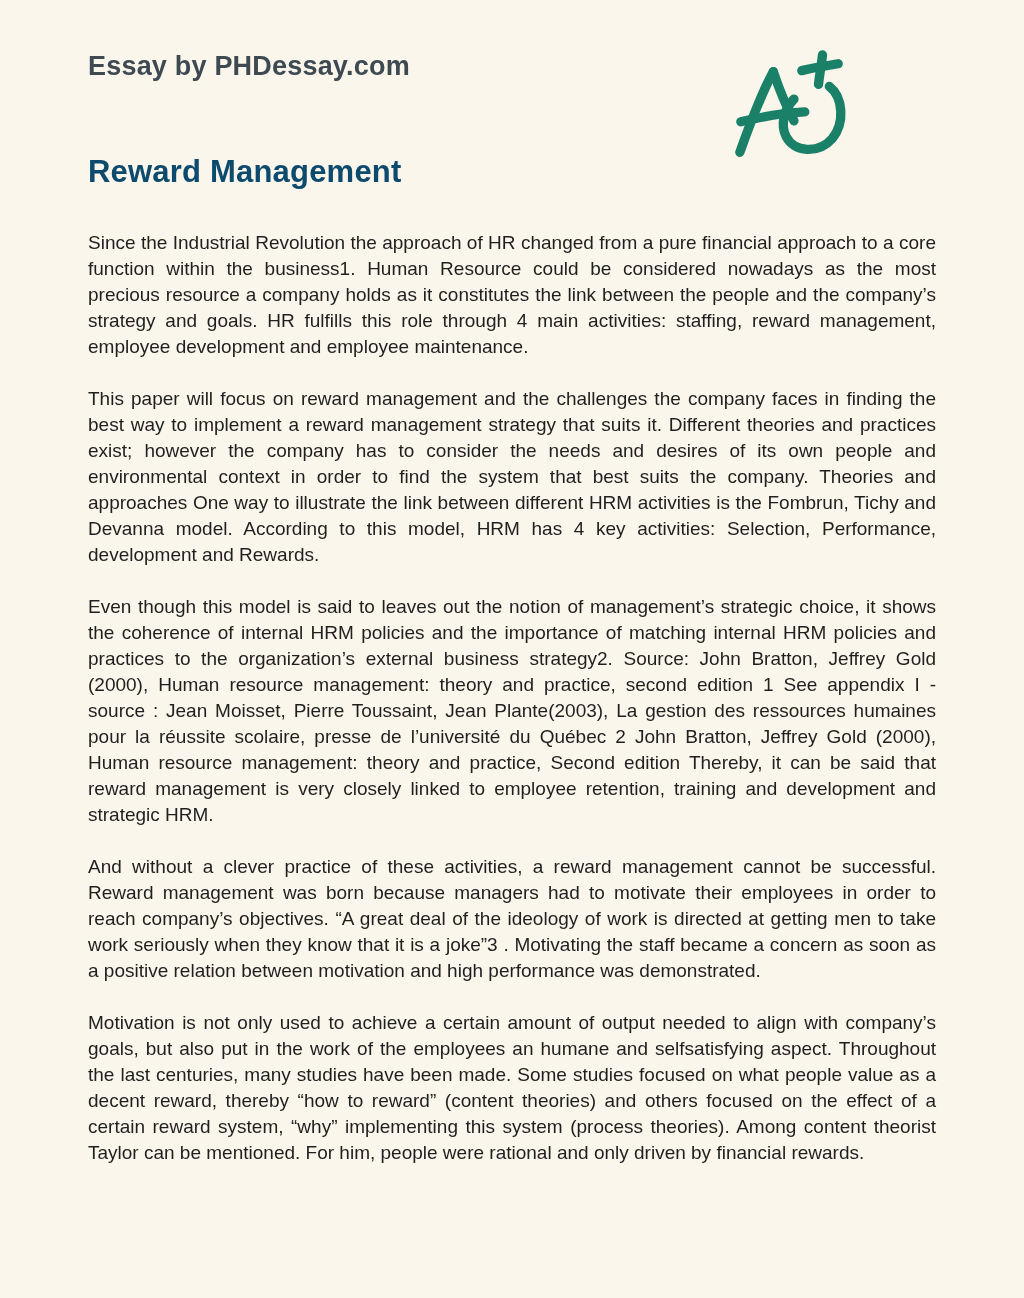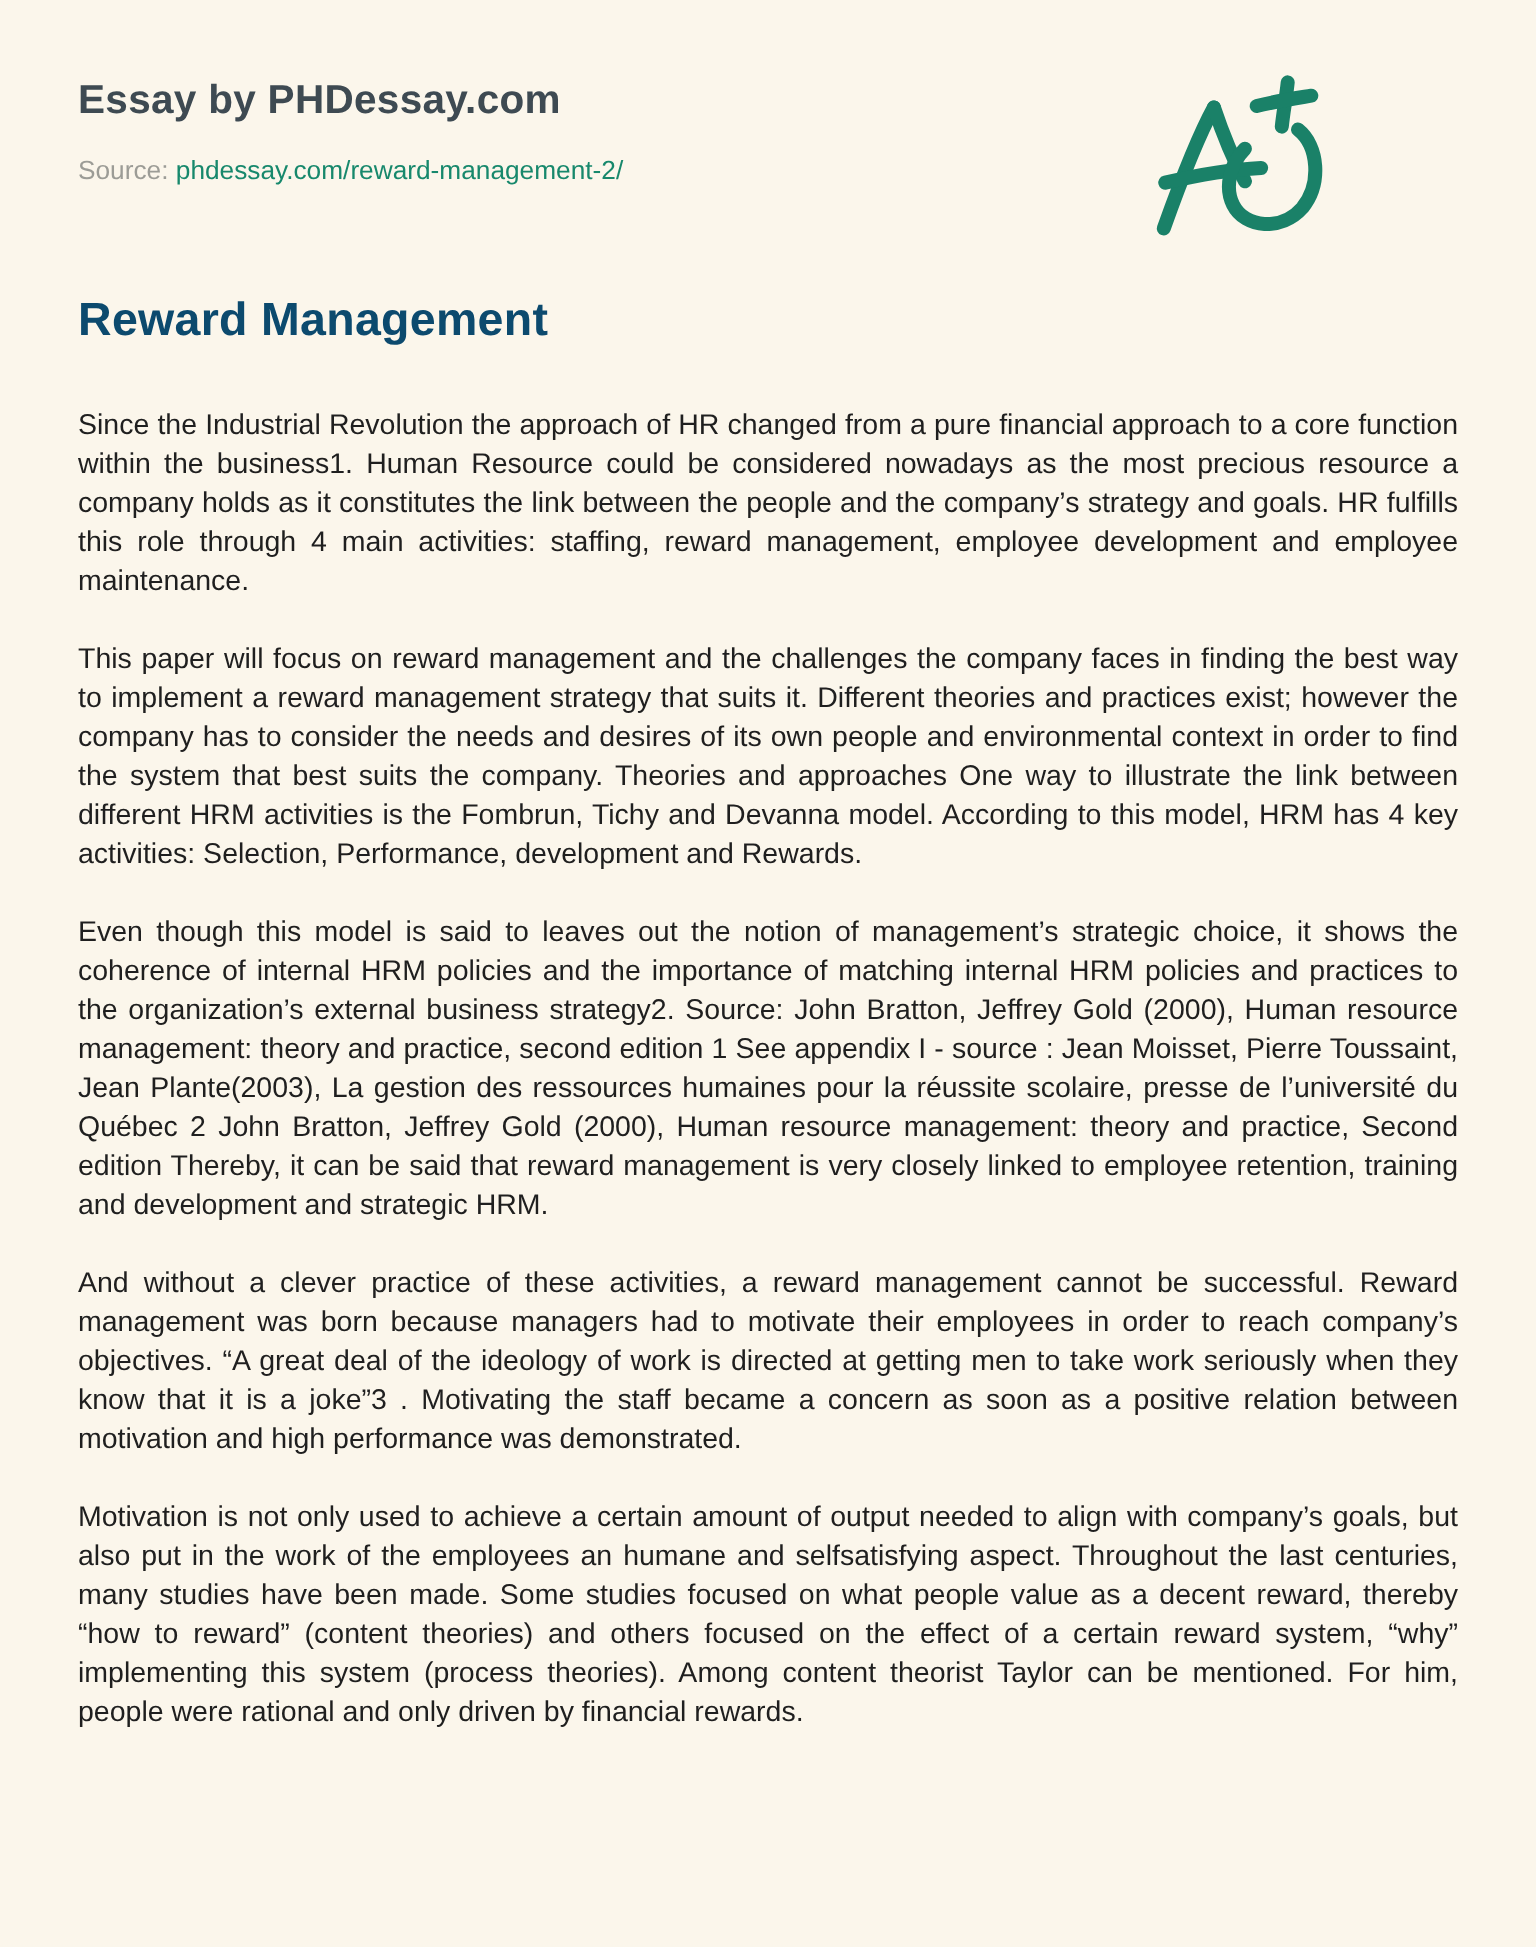--- a/index.html
+++ b/index.html
@@ -9,21 +9,21 @@
   body {
     width: 1024px;
     height: 1298px;
     background: #FBF6EB;
     font-family: "Liberation Sans", sans-serif;
     position: relative;
     overflow: hidden;
   }
   .page {
     position: relative;
-    padding: 0 52px;
+    padding: 0 88px;
     box-sizing: border-box;
     width: 1024px;
   }
   .doc-header {
     padding-top: 50px;
     position: relative;
   }
   .doc-header-title {
     font-size: 27px;
     font-weight: 700;
@@ -68,24 +68,20 @@
     margin: 10px 0 26px 0;
   }
 </style>
 </head>
 <body>
 
 <div class="page">
 
   <div class="doc-header">
     <div class="doc-header-title">Essay by PHDessay.com</div>
-    <div class="source-line">
-      <span>Source:</span>
-      <a class="source-link">phdessay.com/reward-management-2/</a>
-    </div>
 
     <svg class="logo" viewBox="0 0 120 120" fill="none" stroke="#1A8168" stroke-width="9.5" stroke-linecap="round">
 
       <path d="M 8,104 C 18,76 31,42 42,22"></path>
 
       <path d="M 42,22 C 48,40 55,57 63,72"></path>
 
       <path d="M 9,73 C 30,68 52,64 74,63"></path>
 
       <path d="M 99,37 C 113,48 115,74 102,90 C 88,106 63,104 55,88 C 49,76 53,60 63,50"></path>

